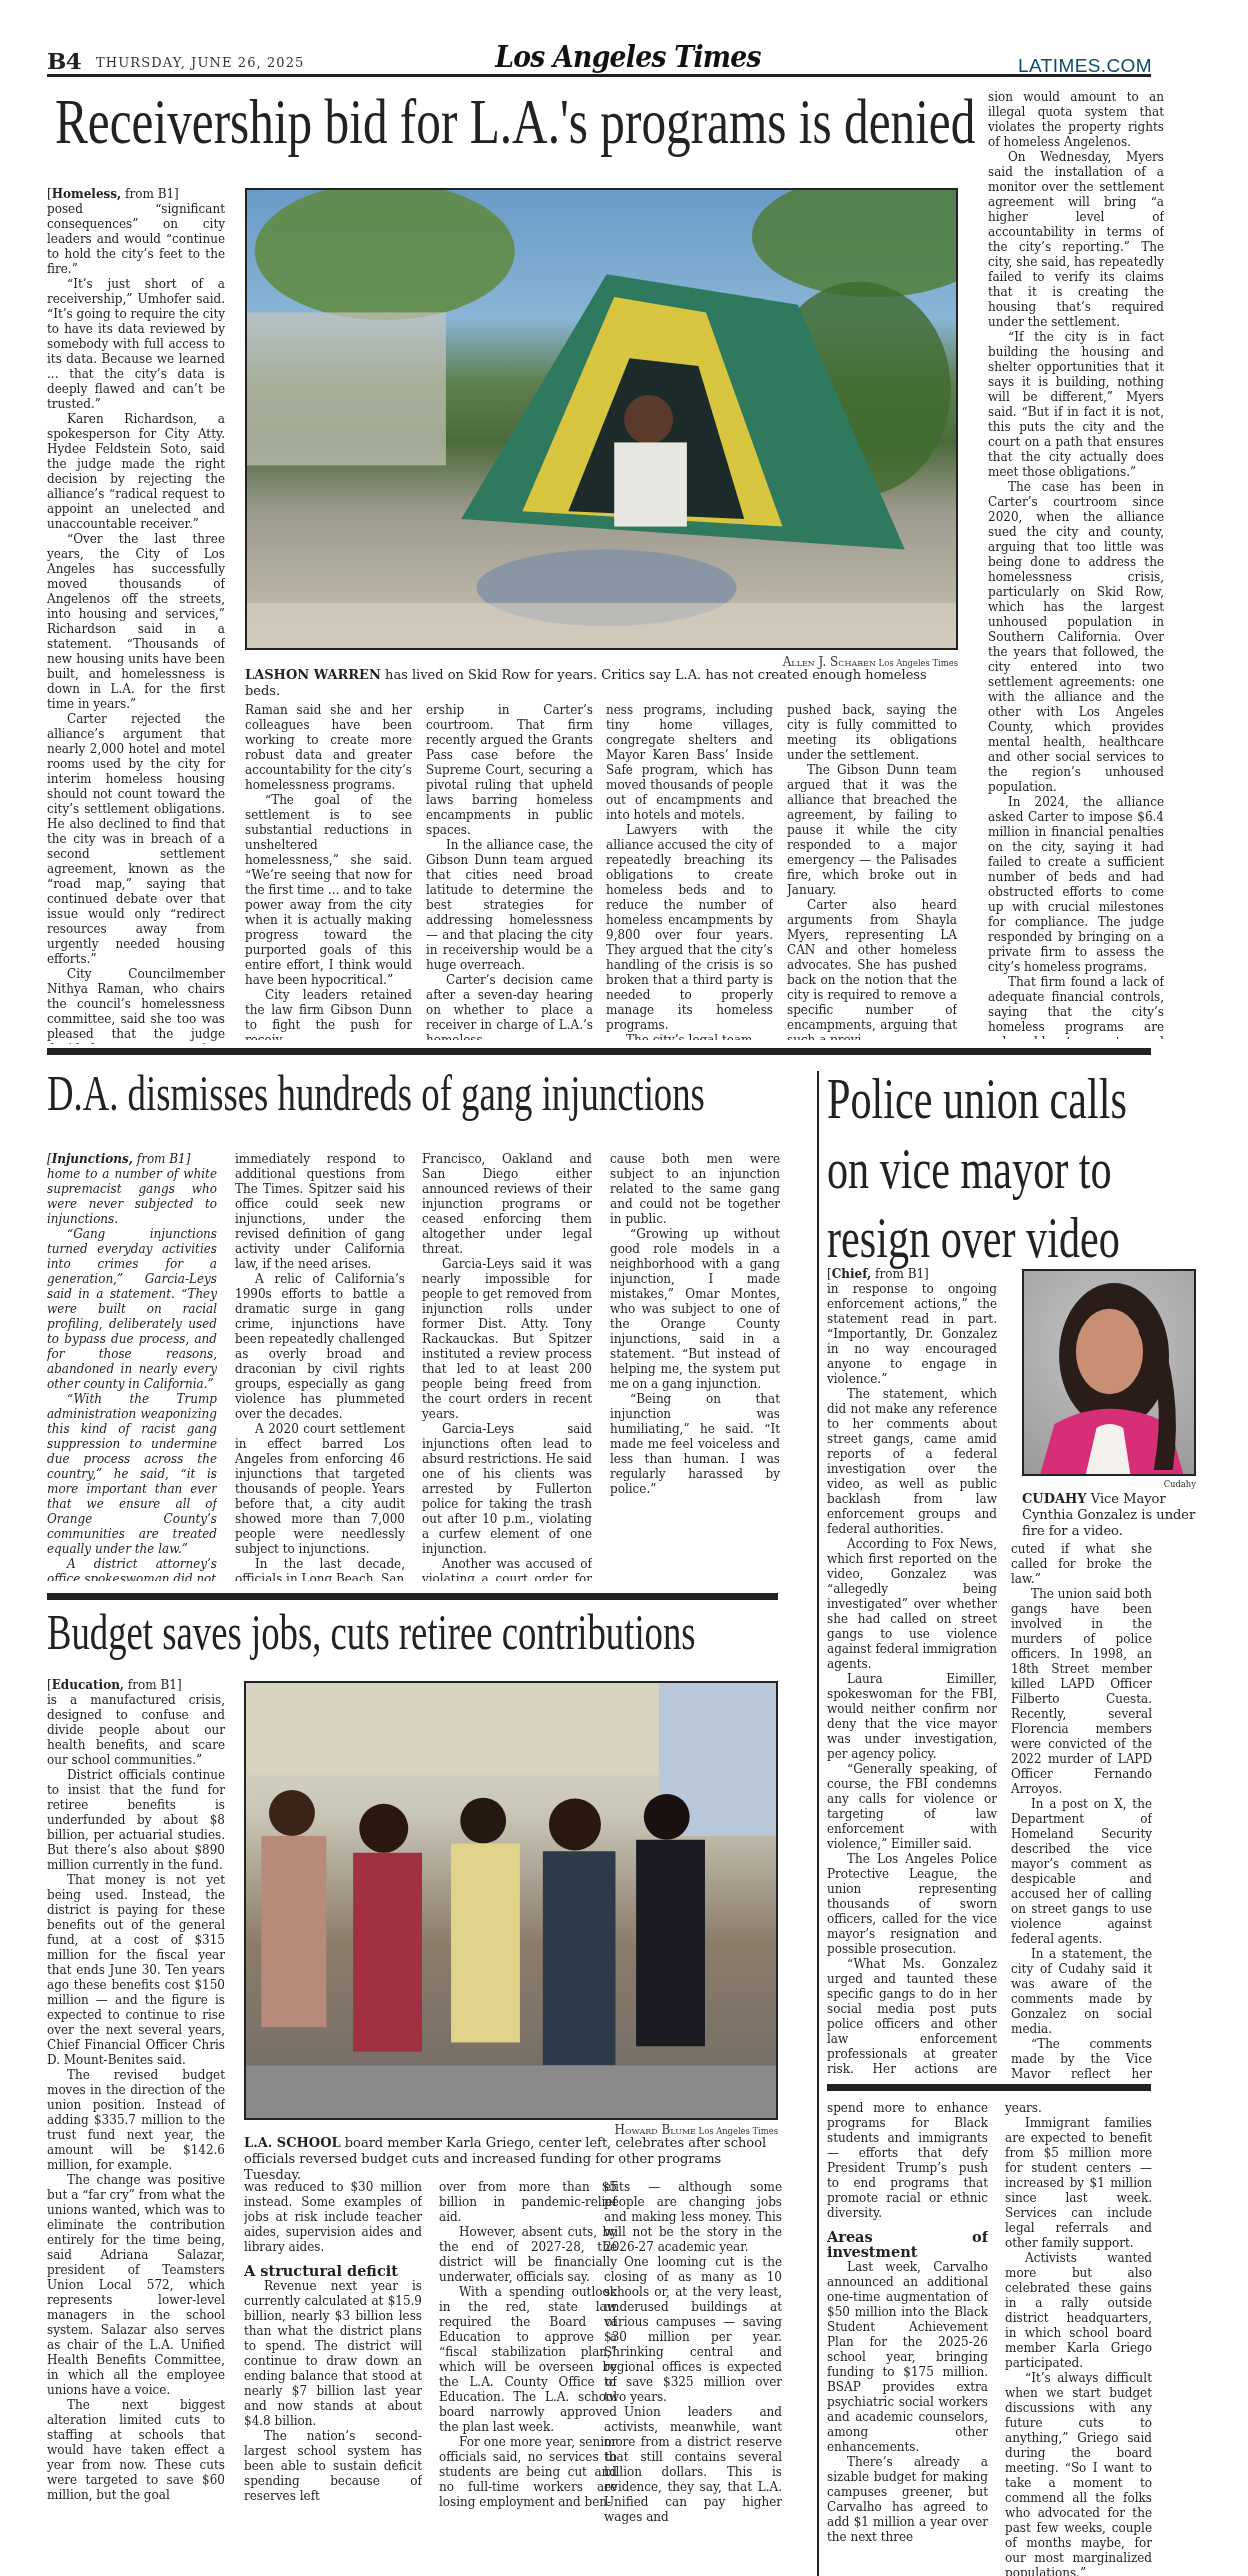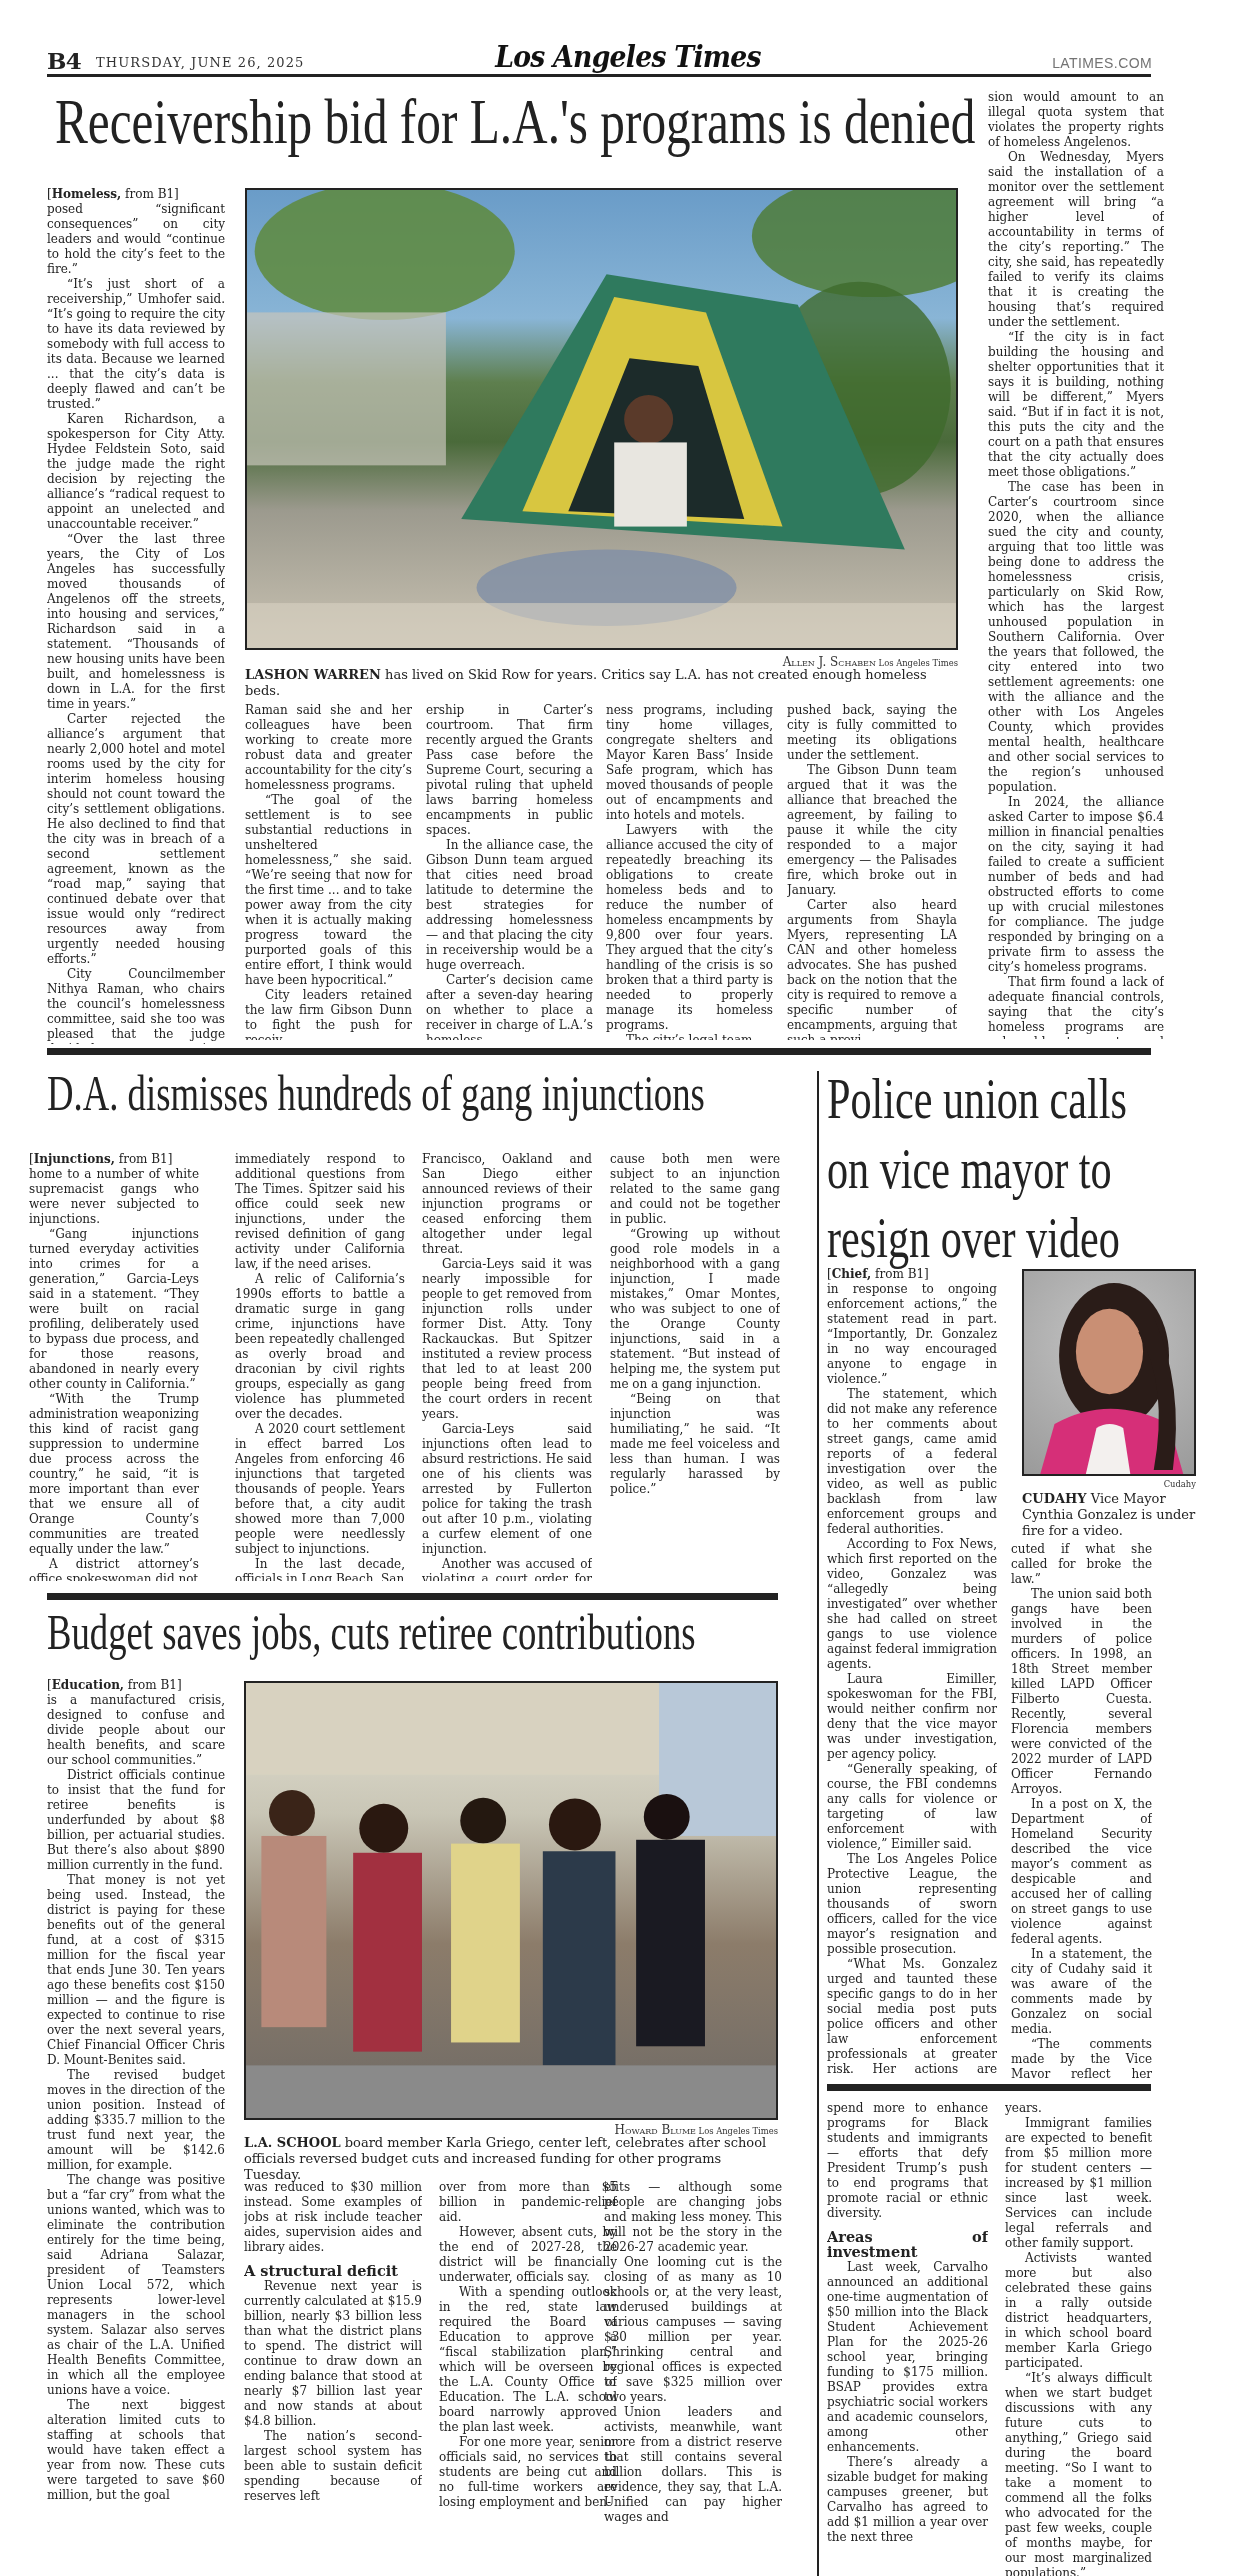--- a/index.html
+++ b/index.html
@@ -6,21 +6,21 @@
   html, body { background: #ffffff; }
   body {
     width: 1248px; height: 2576px; position: relative; overflow: hidden;
     font-family: "DejaVu Serif", serif; color: #222;
   }
   .abs { position: absolute; }
   
   .page-num { left: 47px; top: 47px; font-family: "DejaVu Serif", serif; font-weight: bold; font-size: 23px; color: #222; letter-spacing: -0.8px; }
   .page-date { left: 96px; top: 55px; font-family: "DejaVu Serif", serif; font-size: 13px; letter-spacing: 1.1px; color: #333; }
   .flag { left: 429px; top: 40px; width: 398px; text-align: center; font-family: "DejaVu Serif", serif; font-weight: bold; font-size: 29px; color: #111; font-style: italic; letter-spacing: -0.8px; transform: scaleX(0.92); }
-  .site { right: 96px; top: 55px; font-family: "Liberation Sans", sans-serif; font-size: 14px; color: #737373; letter-spacing: 0.4px; }
+  .site { right: 96px; top: 55px; font-family: "Liberation Sans", sans-serif; font-size: 19px; color: #0c4a6e; letter-spacing: 0.4px; }
   .top-rule { left: 47px; top: 74px; width: 1104px; height: 3.1px; background: #222; }
 
   .headline { font-family: "Liberation Serif", serif; color: #222; white-space: nowrap; transform-origin: left top; font-weight: normal; }
   .h1 { left: 55px; top: 90px; font-size: 64px; transform: scaleX(0.77); line-height: 1; }
   .h2 { left: 47px; top: 1068px; font-size: 51px; transform: scaleX(0.72); line-height: 1; }
   .h3 { left: 827px; top: 1064px; font-size: 57px; transform: scaleX(0.74); line-height: 1.22; white-space: normal; width: 474px; }
   .h4 { left: 47px; top: 1607px; font-size: 51px; transform: scaleX(0.72); line-height: 1; }
 
   .col { font-family: "DejaVu Serif", serif; font-size: 12px; line-height: 15px; text-align: justify; hyphens: manual; color: #222; overflow: hidden; }
   .col p { text-indent: 20px; }
@@ -104,21 +104,21 @@
   <p>The case has been in Carter’s courtroom since 2020, when the alliance sued the city and county, arguing that too little was being done to address the homelessness crisis, particularly on Skid Row, which has the largest unhoused population in Southern California. Over the years that followed, the city entered into two settlement agreements: one with the alliance and the other with Los Angeles County, which provides mental health, healthcare and other social services to the region’s unhoused population.</p>
   <p>In 2024, the alliance asked Carter to impose $6.4 million in financial penalties on the city, saying it had failed to create a sufficient number of beds and had obstructed efforts to come up with crucial milestones for compliance. The judge responded by bringing on a private firm to assess the city’s homeless programs.</p>
   <p>That firm found a lack of adequate financial controls, saying that the city’s homeless programs are vulnerable to waste and fraud.</p>
 </div>
 
 <div class="abs rule-thick" style="left:47px; top:1048px; width:1104px;"></div>
 
 <div class="abs headline h2">D.A. dismisses hundreds of gang injunctions</div>
 <div class="abs rule-vert" style="left:817px; top:1071px; height:1505px;"></div>
 
-<div class="abs col" style="left:29px; top:1152px; width:170px; height:429px;">
+<div class="abs col" style="left:47px; top:1152px; width:170px; height:429px;font-style:italic;">
   <p class="jump">[<b>Injunctions,</b><span> from B1]</span></p>
   <p class="first">home to a number of white supremacist gangs who were never subjected to injunctions.</p>
   <p>“Gang injunctions turned everyday activities into crimes for a generation,” Garcia-Leys said in a statement. “They were built on racial profiling, deliberately used to bypass due process, and for those reasons, abandoned in nearly every other county in California.”</p>
   <p>“With the Trump administration weaponizing this kind of racist gang suppression to undermine due process across the country,” he said, “it is more important than ever that we ensure all of Orange County’s communities are treated equally under the law.”</p>
   <p>A district attorney’s office spokeswoman did not</p>
 </div>
 <div class="abs col" style="left:235px; top:1152px; width:170px; height:429px;">
   <p class="first">immediately respond to additional questions from The Times. Spitzer said his office could seek new injunctions, under the revised definition of gang activity under California law, if the need arises.</p>
   <p>A relic of California’s 1990s efforts to battle a dramatic surge in gang crime, injunctions have been repeatedly challenged as overly broad and draconian by civil rights groups, especially as gang violence has plummeted over the decades.</p>
   <p>A 2020 court settlement in effect barred Los Angeles from enforcing 46 injunctions that targeted thousands of people. Years before that, a city audit showed more than 7,000 people were needlessly subject to injunctions.</p>

